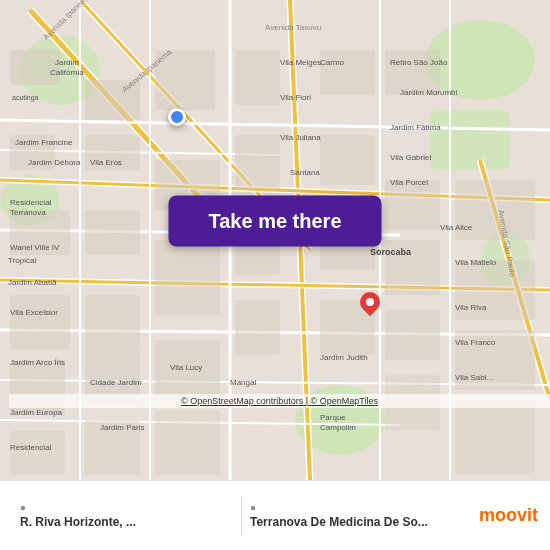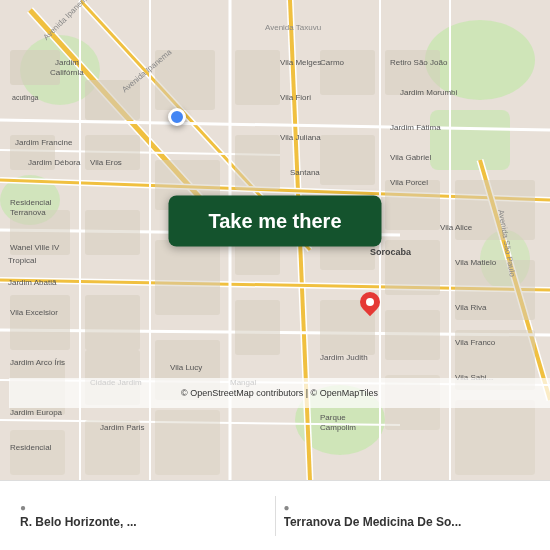--- a/index.html
+++ b/index.html
@@ -22,21 +22,21 @@
     #map-svg {
       width: 100%;
       height: 100%;
     }
 
     #take-me-there-btn {
       position: absolute;
       left: 50%;
       top: 46%;
       transform: translate(-50%, -50%);
-      background-color: #14532d;
+      background-color: #4c1d95;
       color: white;
       border: none;
       border-radius: 8px;
       padding: 14px 40px;
       font-size: 20px;
       font-weight: bold;
       cursor: pointer;
       white-space: nowrap;
       box-shadow: 0 2px 8px rgba(0,0,0,0.3);
       z-index: 10;
@@ -138,24 +138,25 @@
     }
 
     .attribution {
       position: absolute;
       bottom: 72px;
       left: 9px;
       right: 0;
       font-size: 9px;
       color: #333;
       background: rgba(255,255,255,0.7);
-      padding: 10px 6px;
+      padding: 2px 6px;
       display: flex;
       justify-content: center;
       gap: 4px;
+      text-decoration: underline;
     }
   </style>
 </head>
 <body>
 
 <div id="map-container">
   
   <svg id="map-svg" viewBox="0 0 550 480" xmlns="http://www.w3.org/2000/svg">
 
     <rect width="550" height="480" fill="#e8e0d8"></rect>
@@ -289,20 +290,23 @@
 
   
   <div class="attribution">
     <span>© OpenStreetMap contributors | © OpenMapTiles</span>
   </div>
 </div>
 
 <div id="bottom-bar">
   <div class="location-item">
     <span class="location-label">●</span>
-    <span class="location-name">R. Belo Horizonte, ...</span>
+    <span class="location-name">R. Riva Horizonte, ...</span>
   </div>
   <div class="location-divider"></div>
   <div class="location-item">
     <span class="location-label">●</span>
     <span class="location-name">Terranova De Medicina De So...</span>
   </div>
+  <div class="moovit-logo">
+    <span style="font-size:18px; font-weight:bold; color:#ff6600;">moovit</span>
+  </div>
 </div>
 
 </body></html>

